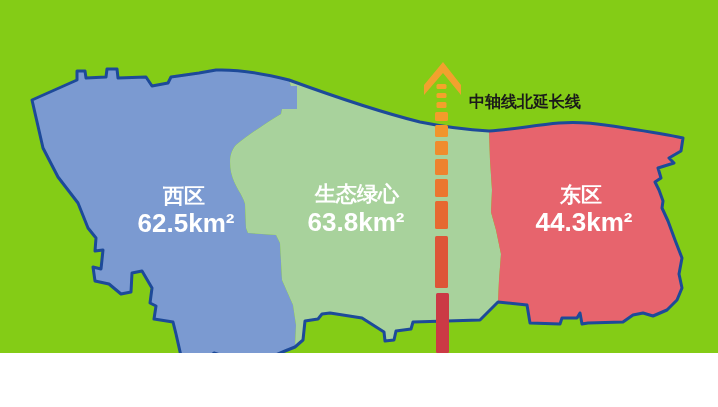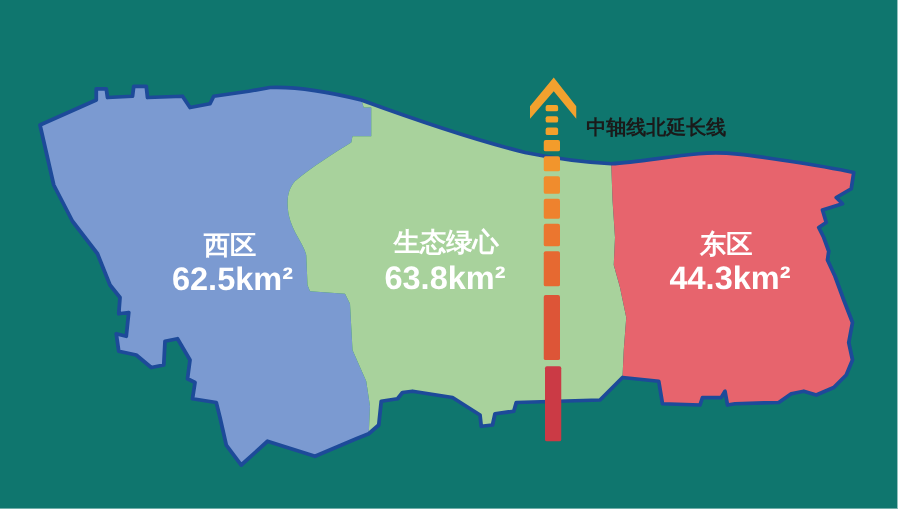--- a/index.html
+++ b/index.html
@@ -4,22 +4,22 @@
 <style>
   html, body {
     margin: 0;
     padding: 0;
     background: #ffffff;
     font-family: "Liberation Sans", "DejaVu Sans", sans-serif;
   }
   .stage {
     position: relative;
     width: 718px;
-    height: 407px;
-    background: #0f766e;
+    height: 353px;
+    background: #84cc16;
     overflow: hidden;
   }
   svg { display: block; }
   .region-name {
     font-size: 21px;
     font-weight: bold;
   }
   .region-area {
     font-size: 26px;
     font-weight: bold;

